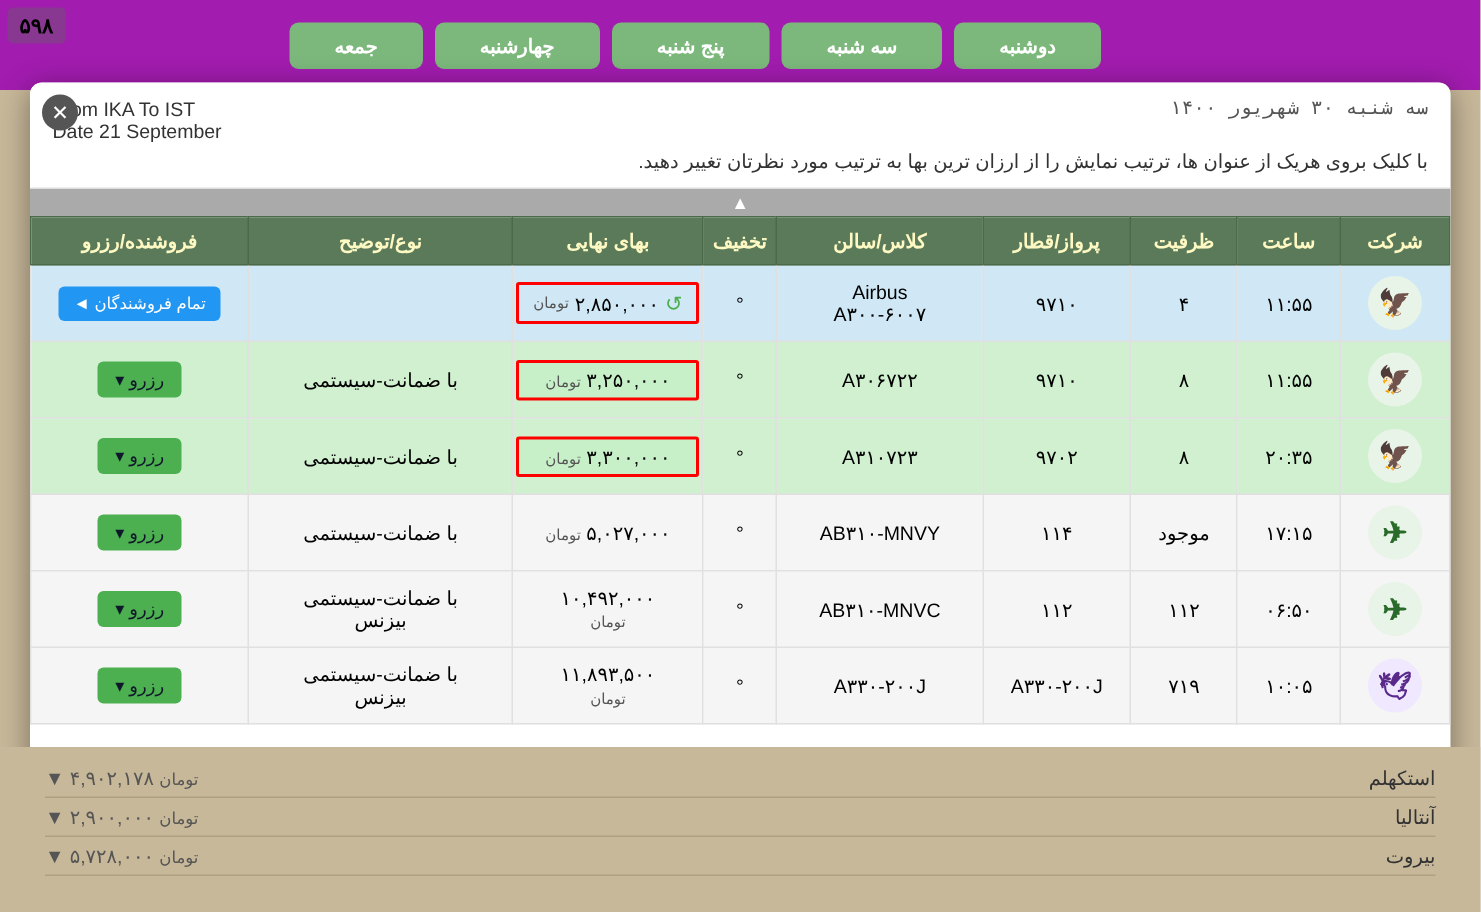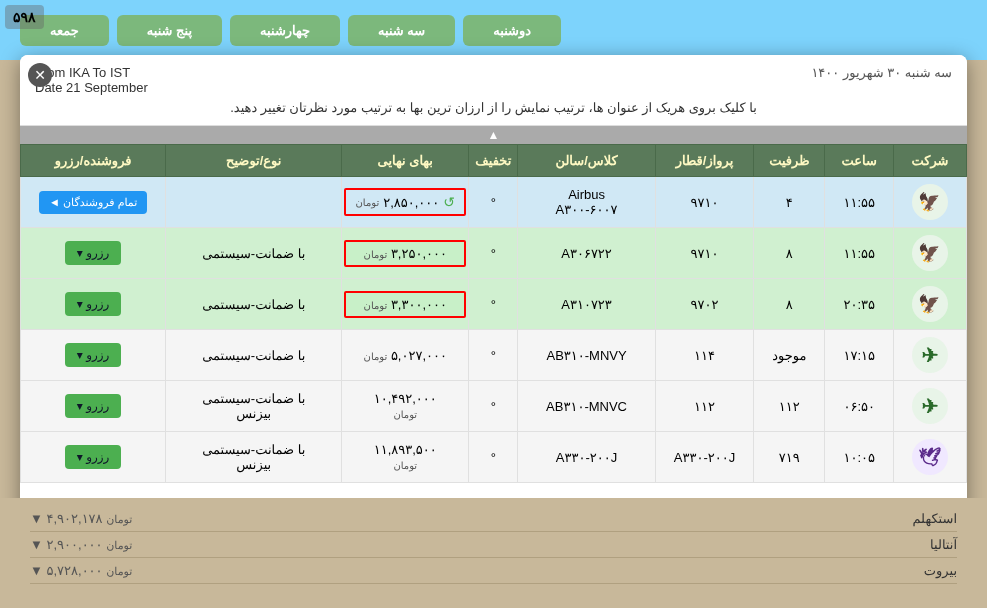--- a/index.html
+++ b/index.html
@@ -15,22 +15,22 @@
 
     
     .bg-tabs {
       position: absolute;
       top: 0;
       left: 0;
       right: 0;
       height: 60px;
       display: flex;
       align-items: center;
-      justify-content: flex-start;
-      background: #7dd3fc;
+      justify-content: center;
+      background: #a21caf;
       padding: 10px 80px 10px 20px;
       gap: 8px;
       flex-direction: row-reverse;
     }
 
     .bg-tab {
       background: #7cb87c;
       color: white;
       border-radius: 6px;
       padding: 8px 30px;
@@ -107,31 +107,32 @@
     }
 
     .header-right .main-title {
       font-weight: bold;
       font-size: 15px;
     }
 
     .header-right .sub-title {
       font-size: 13px;
       color: #555;
+      font-family: Liberation Mono, monospace;
     }
 
     .header-left {
       text-align: left;
       font-size: 13px;
       color: #333;
       direction: ltr;
     }
 
     .sort-instruction {
-      text-align: center;
+      text-align: right;
       font-size: 13px;
       color: #333;
       padding: 5px 0 5px 0;
       direction: rtl;
     }
 
     
     .modal-body {
       flex: 1;
       overflow-y: auto;
@@ -284,22 +285,22 @@
     .refresh-icon {
       color: #4caf50;
       font-size: 14px;
     }
   </style>
 </head>
 <body>
 
 <div class="bg-tabs">
   <div class="bg-tab">جمعه</div>
+  <div class="bg-tab">چهارشنبه</div>
   <div class="bg-tab">پنج شنبه</div>
-  <div class="bg-tab">چهارشنبه</div>
   <div class="bg-tab">سه شنبه</div>
   <div class="bg-tab">دوشنبه</div>
 </div>
 
 <div class="watermark">۵۹۸</div>
 
 <div class="modal-overlay">
 
   <button class="close-btn">✕</button>
 

